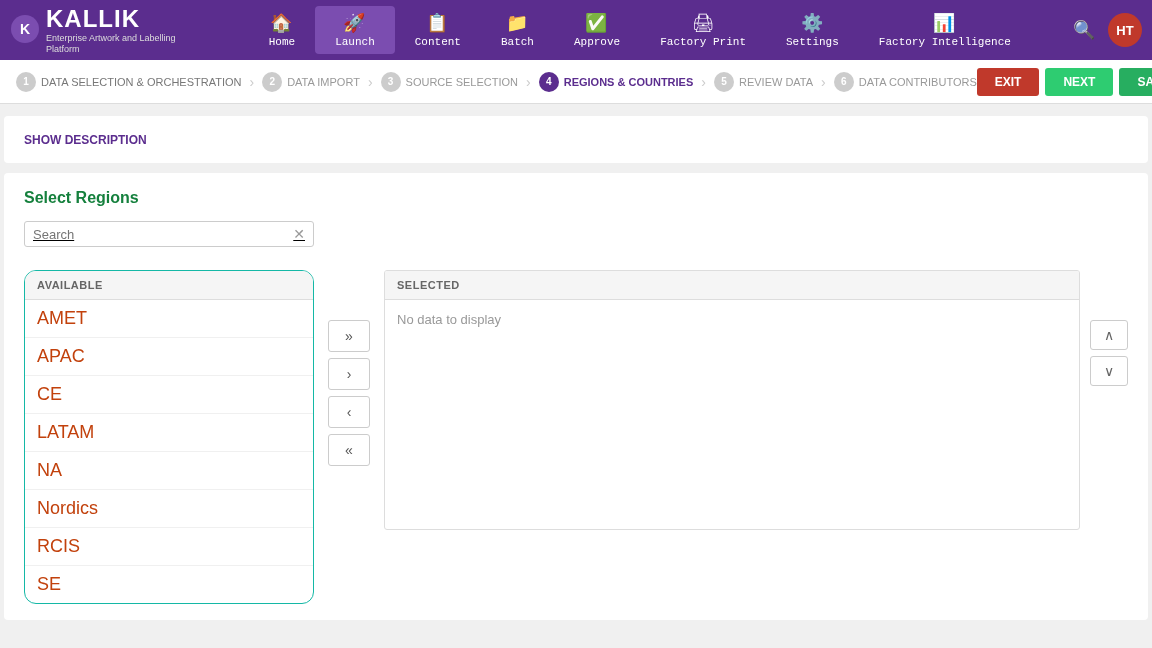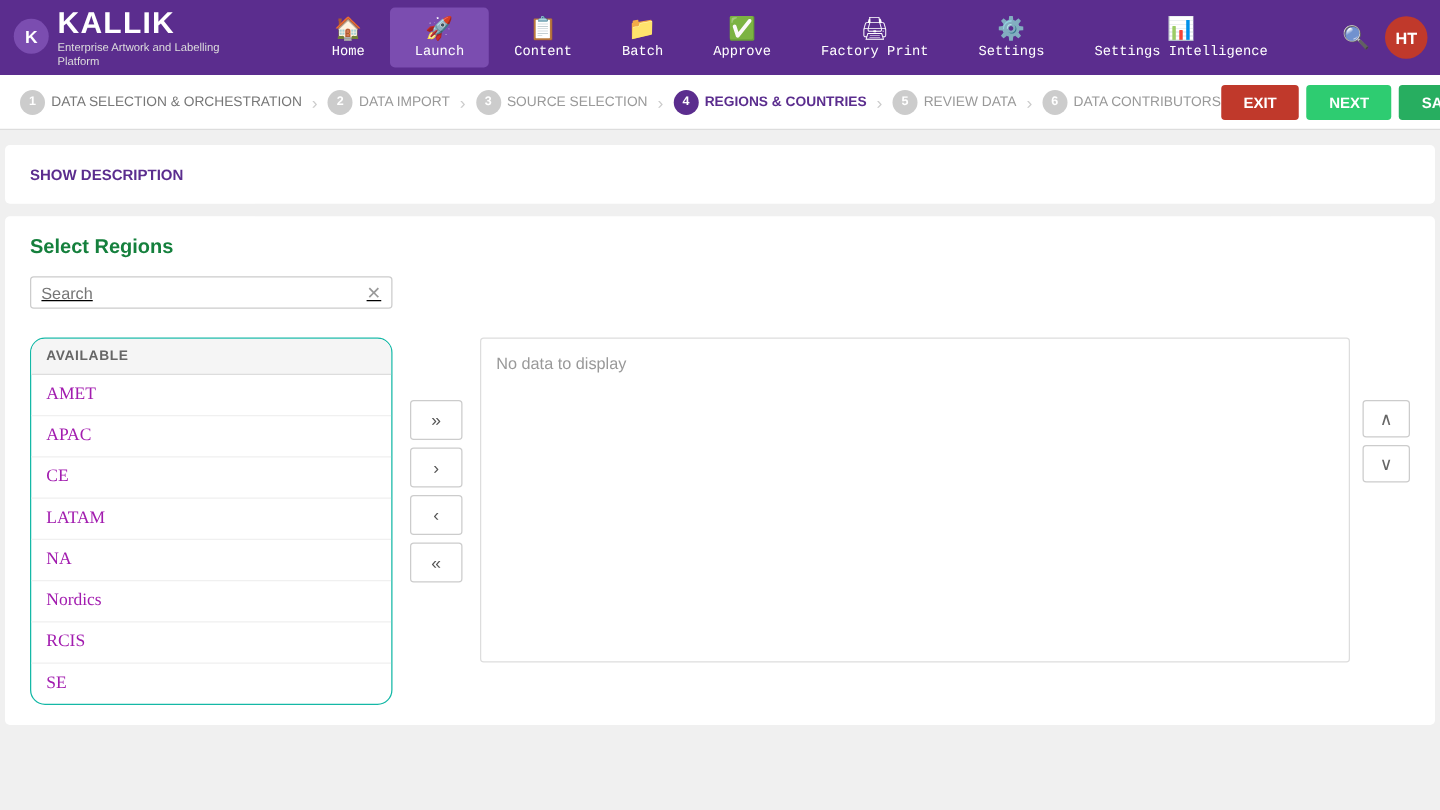--- a/index.html
+++ b/index.html
@@ -199,25 +199,24 @@
       background: #f5f5f5;
       padding: 8px 12px;
       font-size: 11px;
       font-weight: bold;
       color: #666;
       border-bottom: 1px solid #ddd;
       letter-spacing: 0.5px;
     }
     .panel-item {
       padding: 8px 12px;
-      font-size: 14px;
-      color: #a21caf;
+      font-size: 18px;
+      color: #c2410c;
       border-bottom: 1px solid #f0f0f0;
       cursor: pointer;
-      font-family: Liberation Serif, serif;
     }
     .panel-item:last-child {
       border-bottom: none;
     }
 
     
     .transfer-btns {
       display: flex;
       flex-direction: column;
       align-items: center;
@@ -326,21 +325,21 @@
     <div class="nav-item">
       <span class="nav-icon">🖨</span>
       <span class="nav-label">Factory Print</span>
     </div>
     <div class="nav-item">
       <span class="nav-icon">⚙️</span>
       <span class="nav-label">Settings</span>
     </div>
     <div class="nav-item">
       <span class="nav-icon">📊</span>
-      <span class="nav-label">Settings Intelligence</span>
+      <span class="nav-label">Factory Intelligence</span>
     </div>
   </div>
 
   <div class="nav-right">
     <div class="search-icon-btn">🔍</div>
     <div class="avatar">HT</div>
   </div>
 </nav>
 
 <div class="steps-bar">
@@ -414,20 +413,21 @@
 
       <div class="transfer-btns">
         <button class="transfer-btn">»</button>
         <button class="transfer-btn">›</button>
         <button class="transfer-btn">‹</button>
         <button class="transfer-btn">«</button>
       </div>
 
       <div class="selected-panel">
         <div class="selected-box">
+          <div class="panel-header">SELECTED</div>
           <div class="no-data">No data to display</div>
         </div>
       </div>
 
       <div class="updown-btns">
         <button class="arrow-btn">∧</button>
         <button class="arrow-btn">∨</button>
       </div>
     </div>
   </div>

